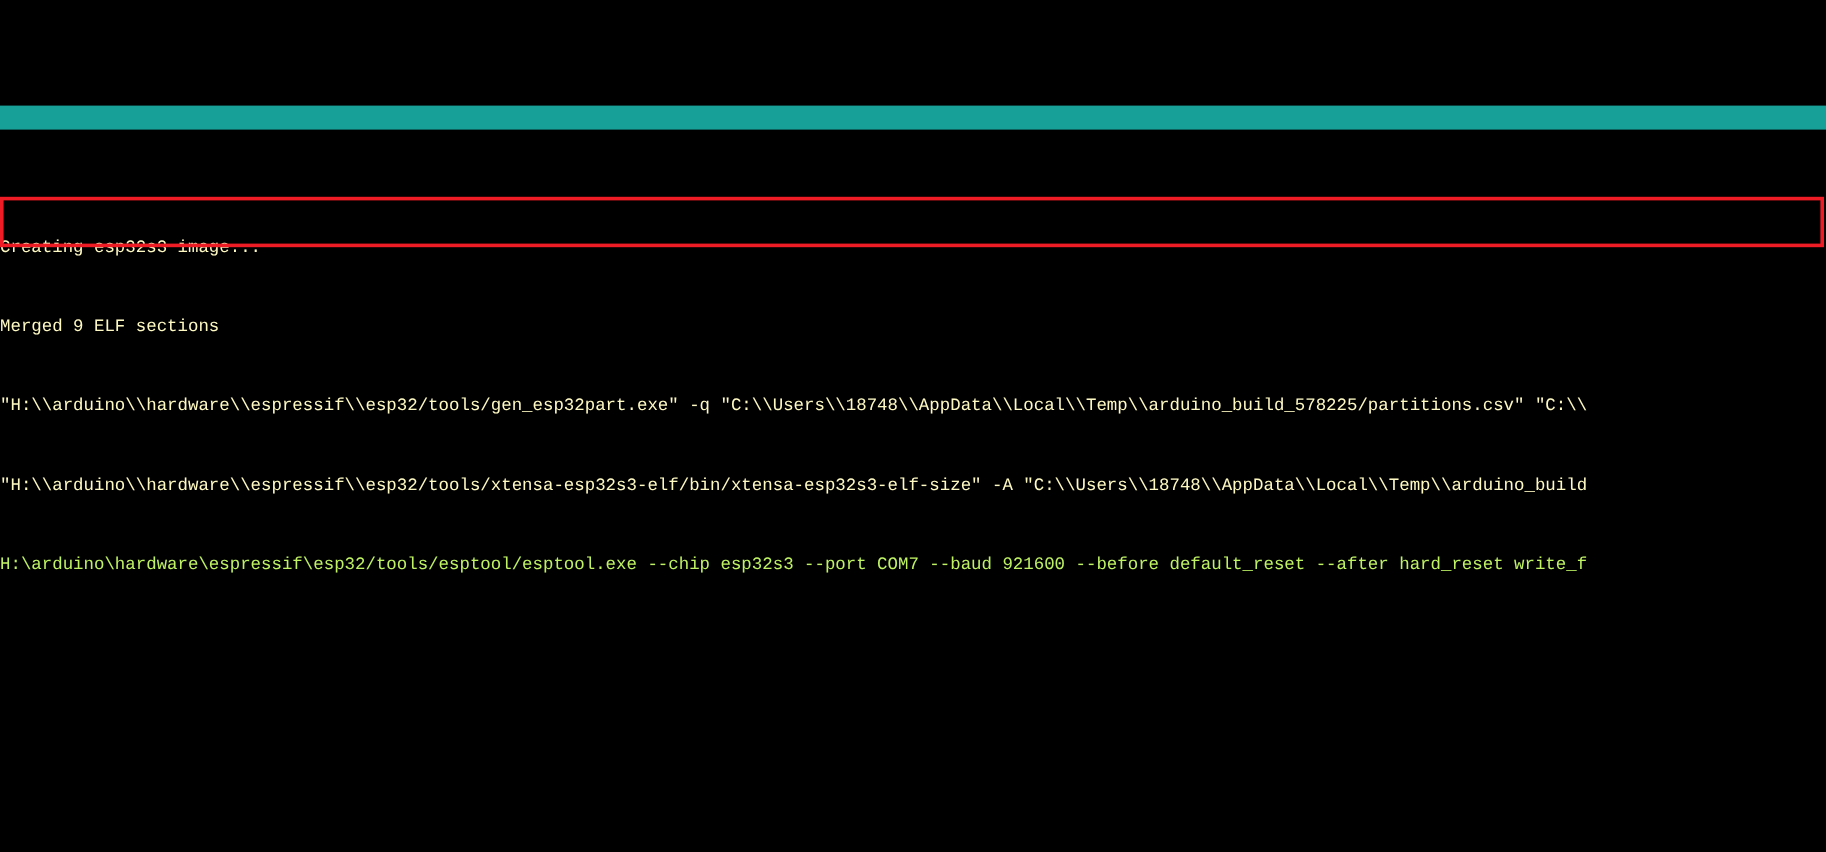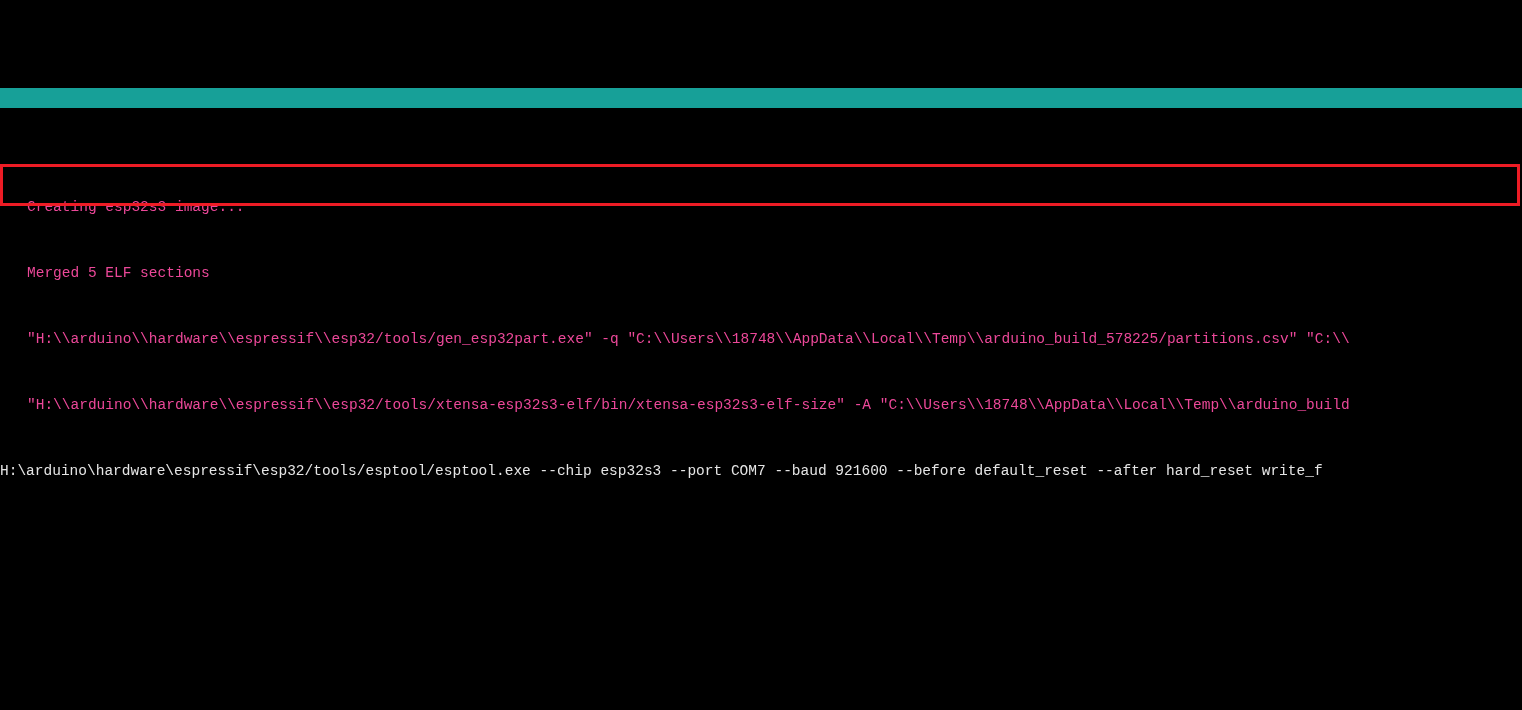--- a/index.html
+++ b/index.html
@@ -21,42 +21,42 @@
       font-family: "SimSun", "NSimSun", sans-serif;
       font-size: 12px;
       color: #000;
     }
     .console {
       padding: 0;
       margin: 0;
       color: #fff;
     }
     .line { height: 22px; }
-    .white { color: #ec4899; padding-left: 27px; }
-    .orange { color: #e5e5e5; }
+    .white { color: #fef9c3; }
+    .orange { color: #bef264; }
     .highlight-box {
       position: absolute;
       border: 3px solid #ee1c25;
       pointer-events: none;
       z-index: 10;
     }
     #hl1 { left: 0px; top: 164px; width: 1520px; height: 42px; }
   </style>
 </head>
 <body>
 
 
 
 <div class="status-bar">
   <span>上传成功。</span>
 </div>
 
 <div class="console">
   <div class="line white">Creating esp32s3 image...</div>
-  <div class="line white">Merged 5 ELF sections</div>
+  <div class="line white">Merged 9 ELF sections</div>
   <div class="line white">"H:\\arduino\\hardware\\espressif\\esp32/tools/gen_esp32part.exe" -q "C:\\Users\\18748\\AppData\\Local\\Temp\\arduino_build_578225/partitions.csv" "C:\\</div>
   <div class="line white">"H:\\arduino\\hardware\\espressif\\esp32/tools/xtensa-esp32s3-elf/bin/xtensa-esp32s3-elf-size" -A "C:\\Users\\18748\\AppData\\Local\\Temp\\arduino_build</div>
   <div class="line orange">H:\arduino\hardware\espressif\esp32/tools/esptool/esptool.exe --chip esp32s3 --port COM7 --baud 921600 --before default_reset --after hard_reset write_f</div>
   
   
   
   
   
   
   

